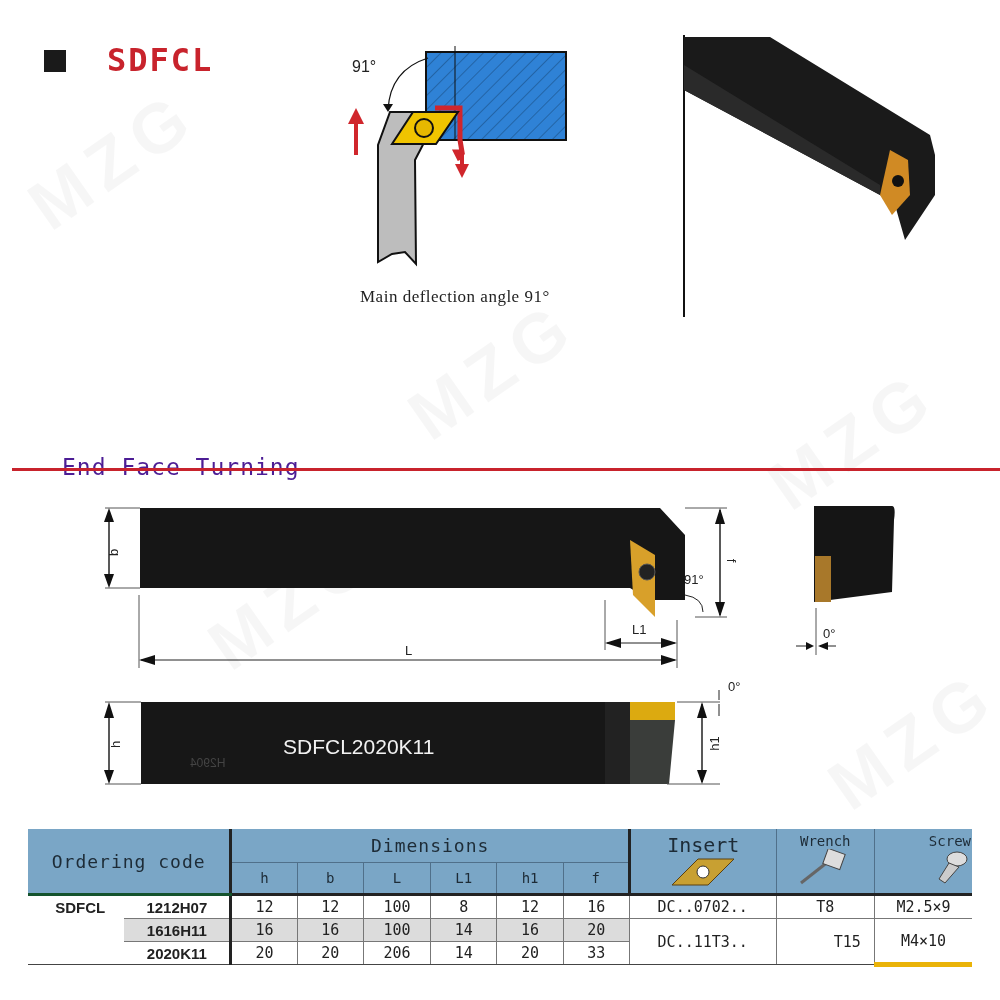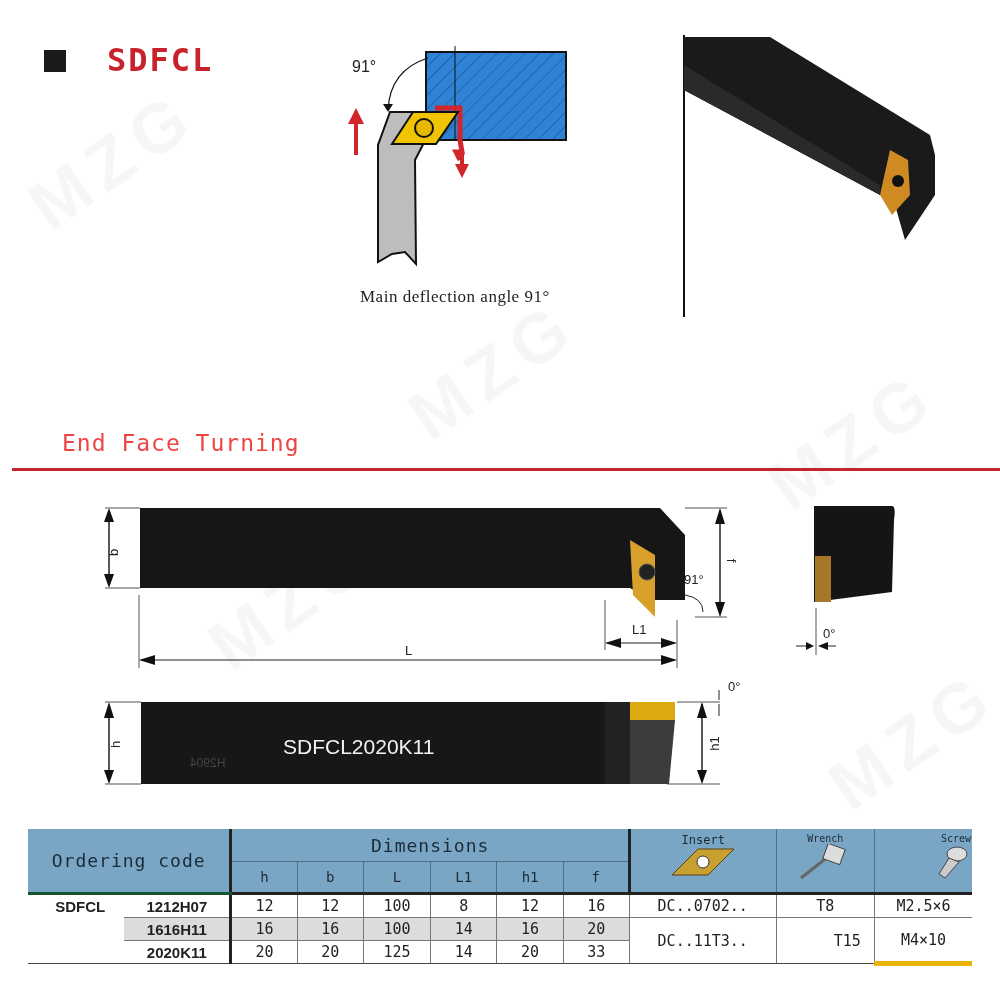--- a/index.html
+++ b/index.html
@@ -2,37 +2,37 @@
 <html><head>
 <meta charset="utf-8">
 <style>
   html, body { margin:0; padding:0; }
   body { width:1000px; height:1000px; background:#ffffff; position:relative; overflow:hidden; font-family:"DejaVu Sans", sans-serif; }
   .abs { position:absolute; }
   .watermark { position:absolute; color:rgba(0,0,0,0.035); font-size:70px; font-weight:bold; transform:rotate(-35deg); letter-spacing:10px; pointer-events:none; font-family:"Liberation Sans", sans-serif; }
   .title-square { left:44px; top:50px; width:22px; height:22px; background:#1a1a1a; }
   .title { left:107px; top:41px; font-size:32px; font-weight:bold; color:#c8232c; letter-spacing:2px; font-family:"DejaVu Sans Mono", monospace; }
   .caption { left:360px; top:287px; font-size:17px; color:#222; font-family:Liberation Serif, serif; letter-spacing:0.5px; }
-  .section-title { left:62px; top:430px; font-size:23px; color:#ef4444; font-family:"DejaVu Sans Mono", monospace; letter-spacing:1px; }
+  .section-title { left:62px; top:454px; font-size:23px; color:#4c1d95; font-family:"DejaVu Sans Mono", monospace; letter-spacing:1px; }
   .section-rule { left:12px; top:468px; width:988px; height:3px; background:#c8232c; }
   .dimlabel { font-size:13px; color:#222; font-family:"Liberation Sans", sans-serif; }
   .engrave { left:283px; top:735px; font-size:21px; color:#f2f2f2; font-family:"Liberation Sans", sans-serif; }
   table.spec { position:absolute; left:28px; top:829px; width:944px; border-collapse:collapse; font-family:"DejaVu Sans Mono", monospace; }
   table.spec th { background:#7aa6c6; color:#1d2b36; font-weight:normal; }
   table.spec td { font-size:15px; color:#222; text-align:center; height:22px; padding:0; }
   .hdr-main { font-size:18px; letter-spacing:1px; height:30px; }
   .hdr-sub { font-size:14px; height:28px; border-top:1px solid #50708a; border-left:1px solid #50708a; }
   .vsep { border-left:3px solid #222 !important; }
   .bottom-bar th { border-bottom:3px solid #222; }
   .shade { background:#dcdcdc; }
   td.code { font-weight:bold; font-family:"Liberation Sans", sans-serif; font-size:15px; text-align:left; }
   td.bl { border-left:1px solid #777; }
   tr.r1 td, tr.r2 td { border-bottom:1px solid #777; }
   tr.r3 td { border-bottom:1px solid #444; }
-  .icon-cell { font-size:10px; vertical-align:top; padding-top:4px !important; }
+  .icon-cell { font-size:14px; vertical-align:top; padding-top:4px !important; }
 </style>
 </head>
 <body>
 
 <div class="watermark" style="left:20px;top:120px;">MZG</div>
 <div class="watermark" style="left:400px;top:330px;">MZG</div>
 <div class="watermark" style="left:760px;top:400px;">MZG</div>
 <div class="watermark" style="left:200px;top:560px;">MZG</div>
 <div class="watermark" style="left:820px;top:700px;">MZG</div>
 
@@ -165,21 +165,21 @@
       <col style="width:66px">
       <col style="width:66px">
     <col style="width:146px">
       <col style="width:98px">
       <col style="width:97px">
   </colgroup>
   <thead>
     <tr>
       <th colspan="2" rowspan="2" class="hdr-main" style="border-bottom:3px solid #14532d;">Ordering code</th>
       <th colspan="6" class="hdr-main vsep">Dimensions</th>
-      <th rowspan="2" class="icon-cell vsep" style="border-bottom:3px solid #222;font-size:12px;">
+      <th rowspan="2" class="icon-cell vsep" style="border-bottom:3px solid #222;font-size:20px;">
         <div>Insert</div>
         <svg width="70" height="30">
             <polygon points="30,2 66,2 40,28 4,28" fill="#c8a032" stroke="#5a4010"></polygon>
             <circle cx="35" cy="15" r="6" fill="#fff" stroke="#333"></circle>
           </svg>
       </th>
       <th rowspan="2" class="icon-cell" style="border-left:1px solid #50708a;border-bottom:3px solid #222;">
         <div>Wrench</div>
         <svg width="60" height="36">
             <line x1="6" y1="34" x2="34" y2="12" stroke="#666" stroke-width="3"></line>
@@ -208,39 +208,39 @@
       <td class="code" style="padding-left:8px;border-bottom:none;">SDFCL</td>
       <td class="code">1212H07</td>
       <td class="vsep">12</td>
       <td class="bl">12</td>
       <td class="bl">100</td>
       <td class="bl">8</td>
       <td class="bl">12</td>
       <td class="bl">16</td>
       <td class="bl">DC..0702..</td>
       <td class="bl">T8</td>
-      <td class="bl">M2.5×6</td>
+      <td class="bl">M2.5×9</td>
     </tr>
     <tr class="r2">
       <td style="border-bottom:none;"></td>
       <td class="code shade">1616H11</td>
       <td class="vsep shade">16</td>
       <td class="bl shade">16</td>
       <td class="bl shade">100</td>
       <td class="bl shade">14</td>
       <td class="bl shade">16</td>
       <td class="bl shade">20</td>
       <td class="bl" rowspan="2" style="border-bottom:1px solid #444;">DC..11T3..</td>
       <td class="bl" rowspan="2" style="border-bottom:1px solid #444;padding-left:44px;">T15</td>
       <td class="bl" rowspan="2" style="border-bottom:5px solid #eab308;">M4×10</td>
     </tr>
     <tr class="r3">
       <td></td>
       <td class="code">2020K11</td>
       <td class="vsep">20</td>
       <td class="bl">20</td>
-      <td class="bl">125</td>
+      <td class="bl">206</td>
       <td class="bl">14</td>
       <td class="bl">20</td>
       <td class="bl">33</td>
     </tr>
   </tbody>
 </table>
 
 </body></html>

